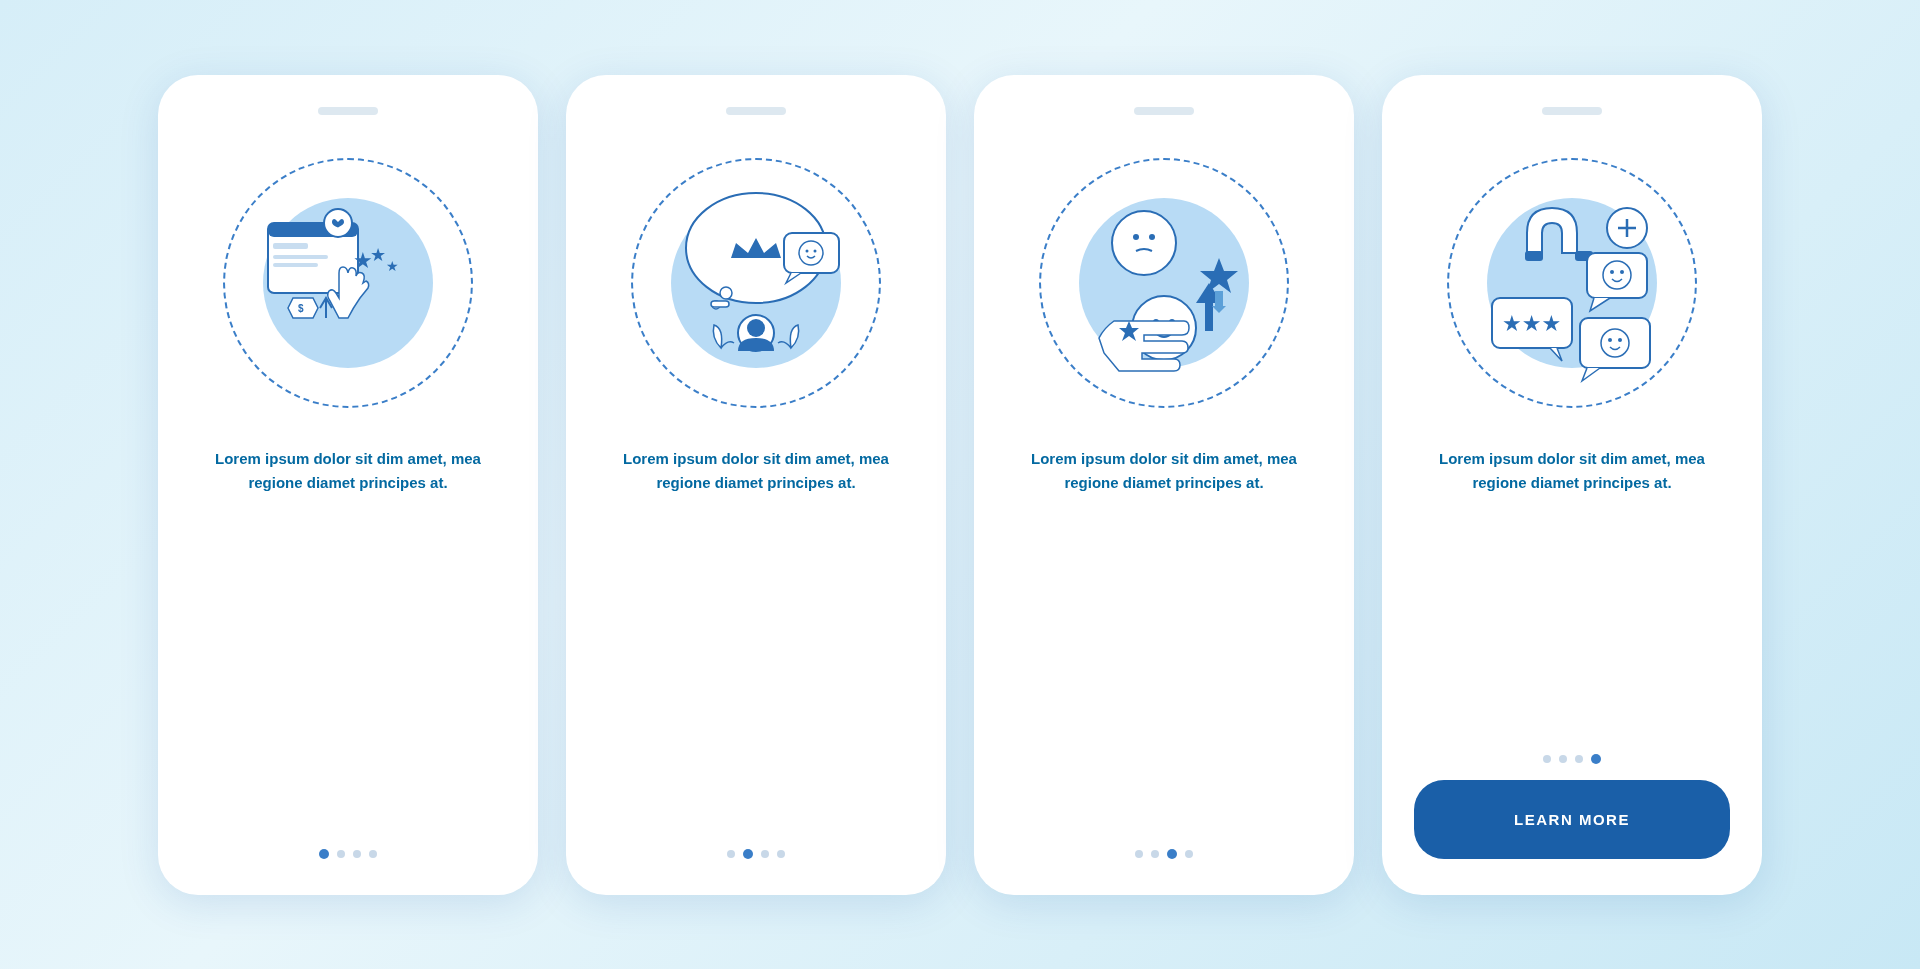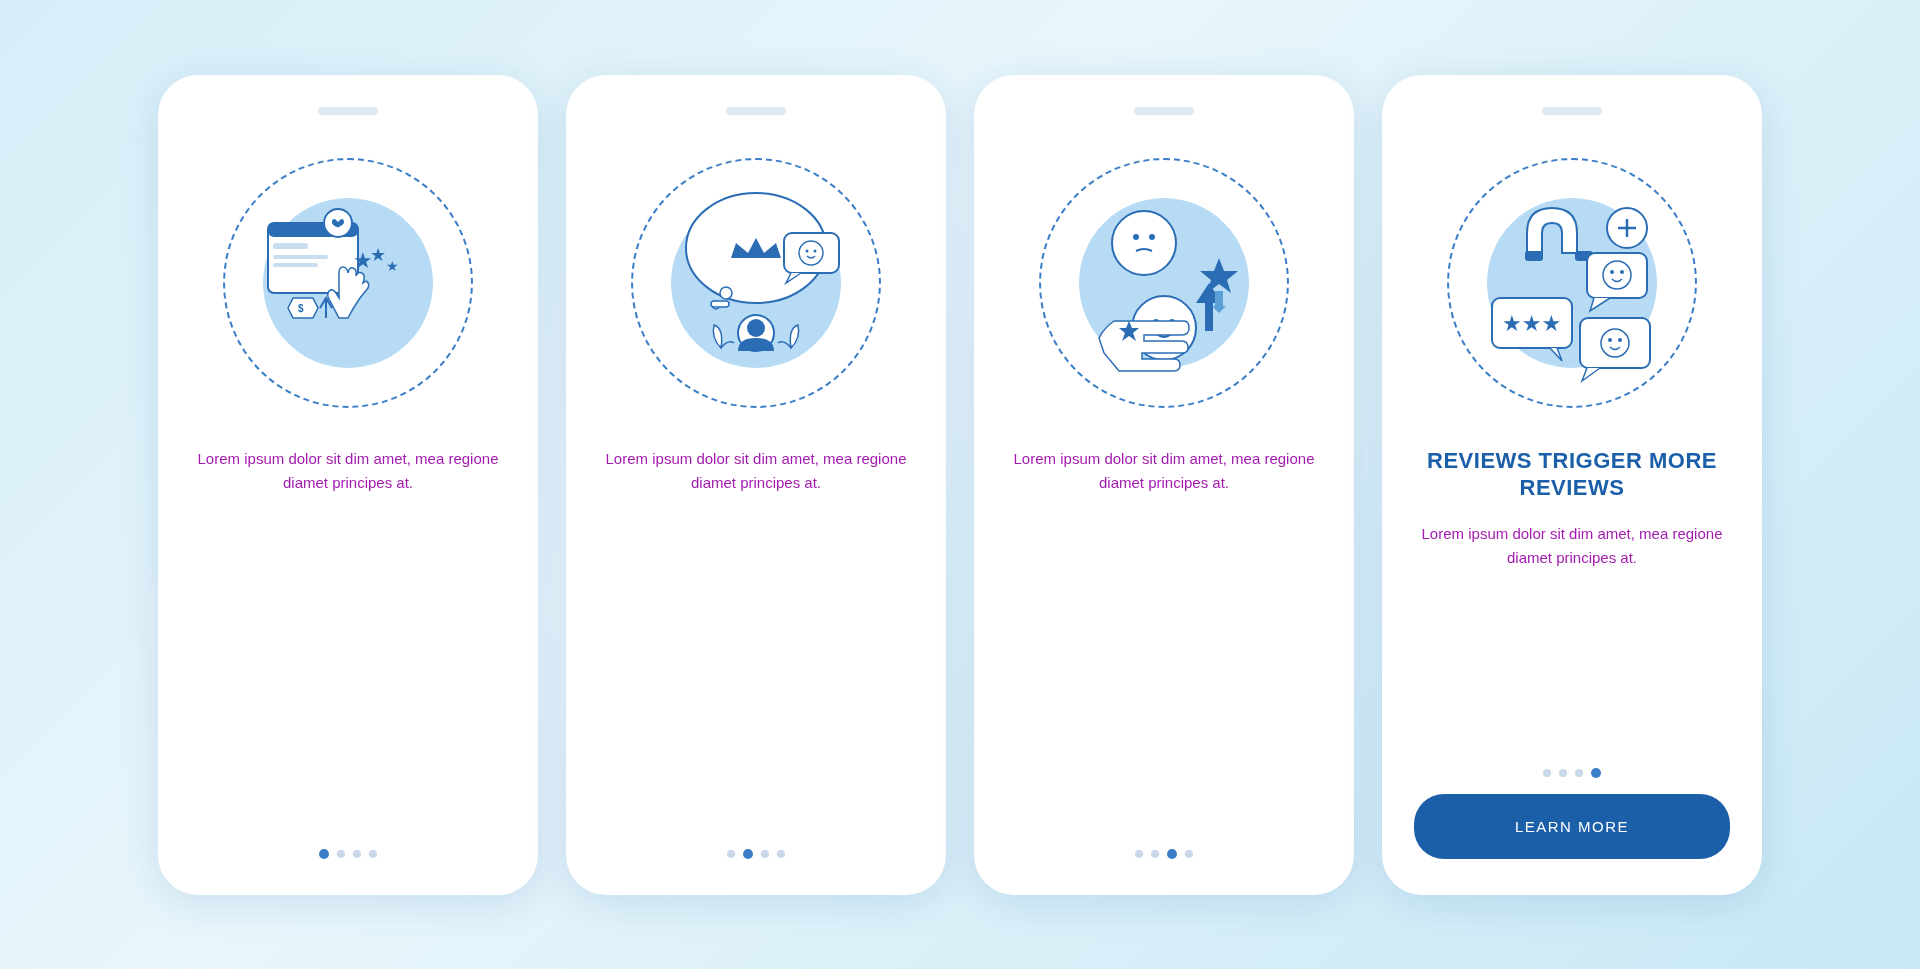--- a/index.html
+++ b/index.html
@@ -98,25 +98,26 @@
       margin-bottom: 20px;
       line-height: 1.25;
       min-height: 54px;
       display: flex;
       align-items: center;
       justify-content: center;
     }
 
     .card-description {
       font-size: 15px;
-      color: #a21caf;
+      color: #0369a1;
       text-align: center;
       line-height: 1.6;
       margin-bottom: 24px;
       flex: 1;
+      font-weight: bold;
     }
 
     .dots-row {
       display: flex;
       gap: 8px;
       align-items: center;
       margin-bottom: 0;
     }
 
     .dot {
@@ -127,27 +128,27 @@
     }
 
     .dot.active {
       background: #3a7ec8;
       width: 10px;
       height: 10px;
     }
 
     .learn-more-btn {
       width: 100%;
-      padding: 24px 0;
+      padding: 31px 0;
       background: #1a5fa8;
       color: #fff;
       border: none;
       border-radius: 30px;
       font-size: 15px;
-      font-weight: 400;
+      font-weight: 700;
       letter-spacing: 1.5px;
       text-transform: uppercase;
       cursor: pointer;
       margin-top: 16px;
     }
   </style>
 </head>
 <body>
 
 <div class="page-container">
@@ -300,22 +301,20 @@
 
         <rect x="148" y="175" width="70" height="50" rx="8" fill="white" stroke="#2a6db5" stroke-width="2"></rect>
         <path d="M155 225 L150 238 L168 225" fill="white" stroke="#2a6db5" stroke-width="1.5"></path>
 
         <circle cx="183" cy="200" r="14" fill="white" stroke="#2a6db5" stroke-width="1.5"></circle>
         <circle cx="178" cy="197" r="2" fill="#2a6db5"></circle>
         <circle cx="188" cy="197" r="2" fill="#2a6db5"></circle>
         <path d="M178 204 Q183 209 188 204" stroke="#2a6db5" stroke-width="1.5" fill="none"></path>
       </svg>
     </div>
-    <div class="card-title">REVIEWS TRIGGER
-MORE REVIEWS</div>
     <div class="card-description">Lorem ipsum dolor sit dim amet, mea regione diamet principes at.</div>
     <div class="dots-row">
       <div class="dot"></div>
       <div class="dot"></div>
       <div class="dot"></div>
       <div class="dot active"></div>
     </div>
     <button class="learn-more-btn">LEARN MORE</button>
   </div>
 

